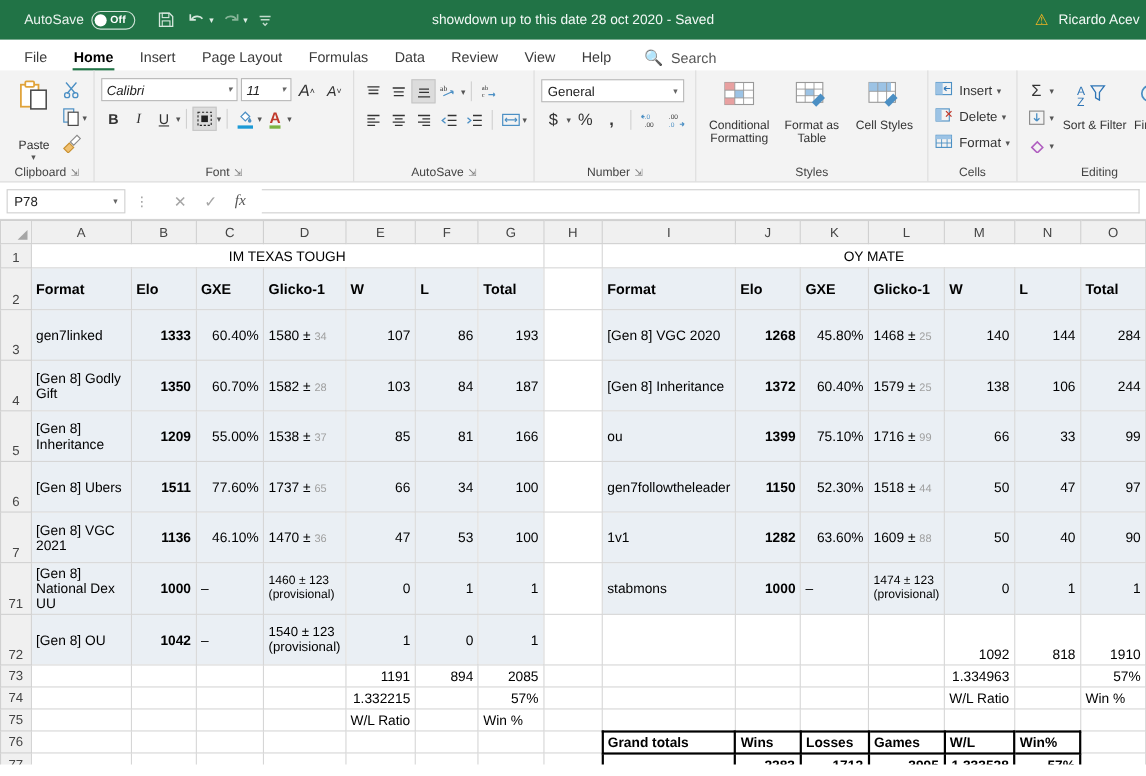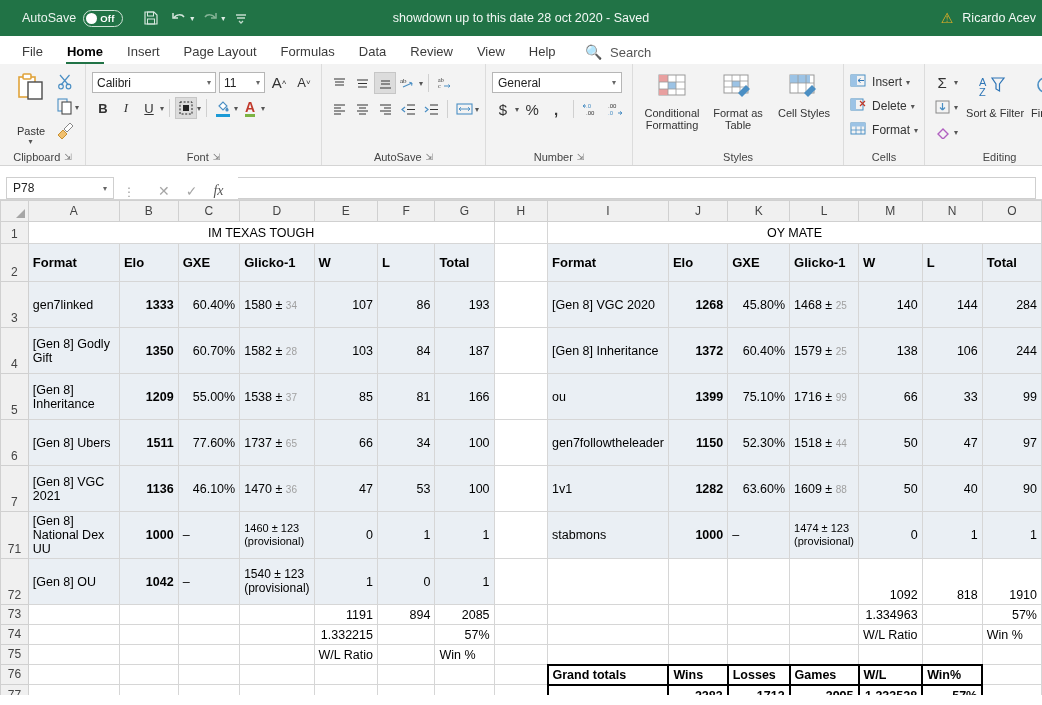--- a/index.html
+++ b/index.html
@@ -72,21 +72,21 @@
   .dialog-launcher { font-size: 9px; color: #777; }
 
   
   .clip-left { display: flex; flex-direction: column; align-items: center; width: 50px; padding-top: 2px; }
   .clip-left .lbl { font-size: 11px; margin-top: 18px; }
   .clip-right { display: flex; flex-direction: column; gap: 2px; padding-top: 3px; }
   .mini-row { display: flex; align-items: center; gap: 2px; height: 22px; }
 
   
   .font-grp-body { flex-direction: column; display: flex; gap: 4px; padding-top: 4px; }
-  .font-row1 { display: flex; align-items: flex-end; gap: 3px; }
+  .font-row1 { display: flex; align-items: flex-start; gap: 3px; font-style: italic; }
   .font-name-input {
     width: 124px; height: 21px; background: #fff; border: 1px solid #b6b6b6;
     font-size: 12px; padding: 0 4px; display: flex; align-items: center;
     justify-content: space-between; color: #222;
   }
   .font-size-input {
     width: 46px; height: 21px; background: #fff; border: 1px solid #b6b6b6;
     font-size: 12px; padding: 0 4px; display: flex; align-items: center;
     justify-content: space-between; color: #222;
   }
@@ -119,21 +119,21 @@
     padding-top: 4px; text-align: center; line-height: 1.15; font-size: 11px;
   }
   .big-btn .cap { margin-top: 3px; }
   .list-btn { display: flex; align-items: center; gap: 5px; height: 24px; font-size: 12px; }
   .cells-body { display: flex; flex-direction: column; padding-top: 3px; }
   .edit-body { display: flex; align-items: flex-start; padding-top: 4px; }
   .edit-col1 { display: flex; flex-direction: column; gap: 3px; padding-right: 4px; }
 
   
   .formula-bar {
-    height: 34px; background: #ffffff; display: flex; align-items: flex-end;
+    height: 34px; background: #ffffff; display: flex; align-items: center;
     padding: 0 6px; border-bottom: 1px solid #d4d4d4;
   }
   .namebox {
     width: 108px; height: 22px; border: 1px solid #cfcfcf; background: #fff;
     display: flex; align-items: center; justify-content: space-between;
     padding: 0 6px; font-size: 12px; color: #222;
   }
   .fb-dots { color: #9a9a9a; font-size: 12px; margin: 0 9px; letter-spacing: 0; }
   .fb-icons { display: flex; align-items: center; gap: 16px; padding: 0 14px; color: #a6a6a6; font-size: 14px; }
   .fx { font-style: italic; font-family: "Liberation Serif", serif; color: #555; font-size: 14px; }

